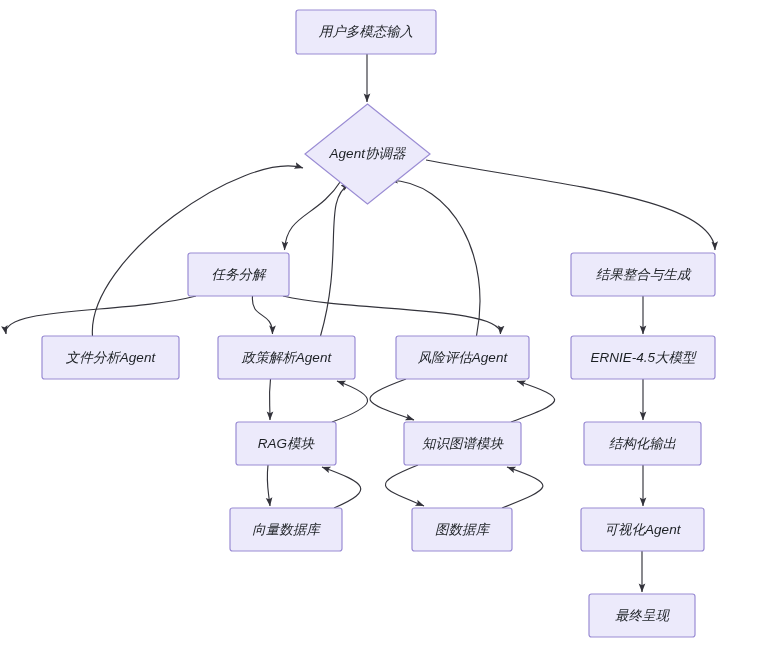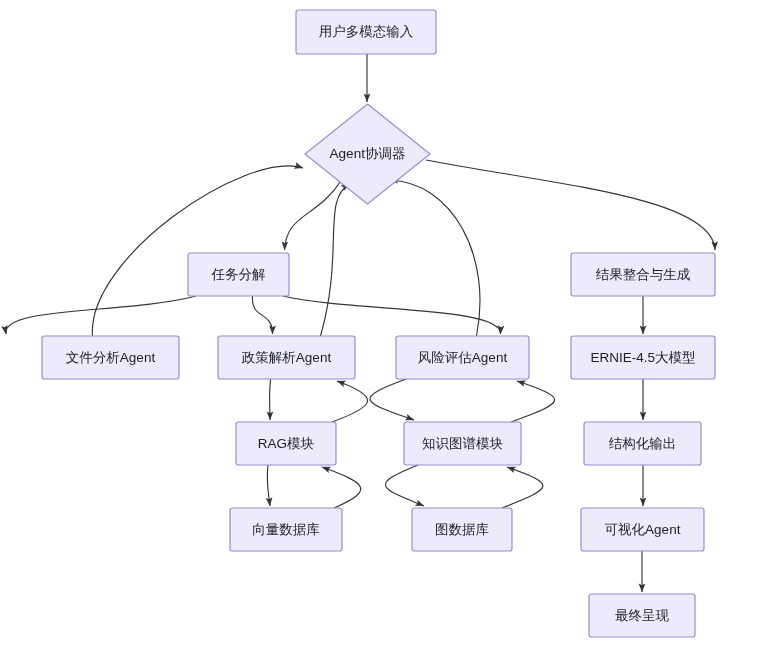--- a/index.html
+++ b/index.html
@@ -11,20 +11,21 @@
     width: 760px;
     height: 648px;
     overflow: hidden;
     font-family: "Liberation Sans", "DejaVu Sans", sans-serif;
   }
   #flowchart-root {
     position: relative;
     width: 760px;
     height: 564px;
     background: #ffffff;
+    font-style: italic;
   }
   svg#diagram {
     display: block;
     width: 760px;
     height: 648px;
   }
   .node-shape {
     fill: #ECEAFB;
     stroke: #9A8CD4;
     stroke-width: 1.2;

